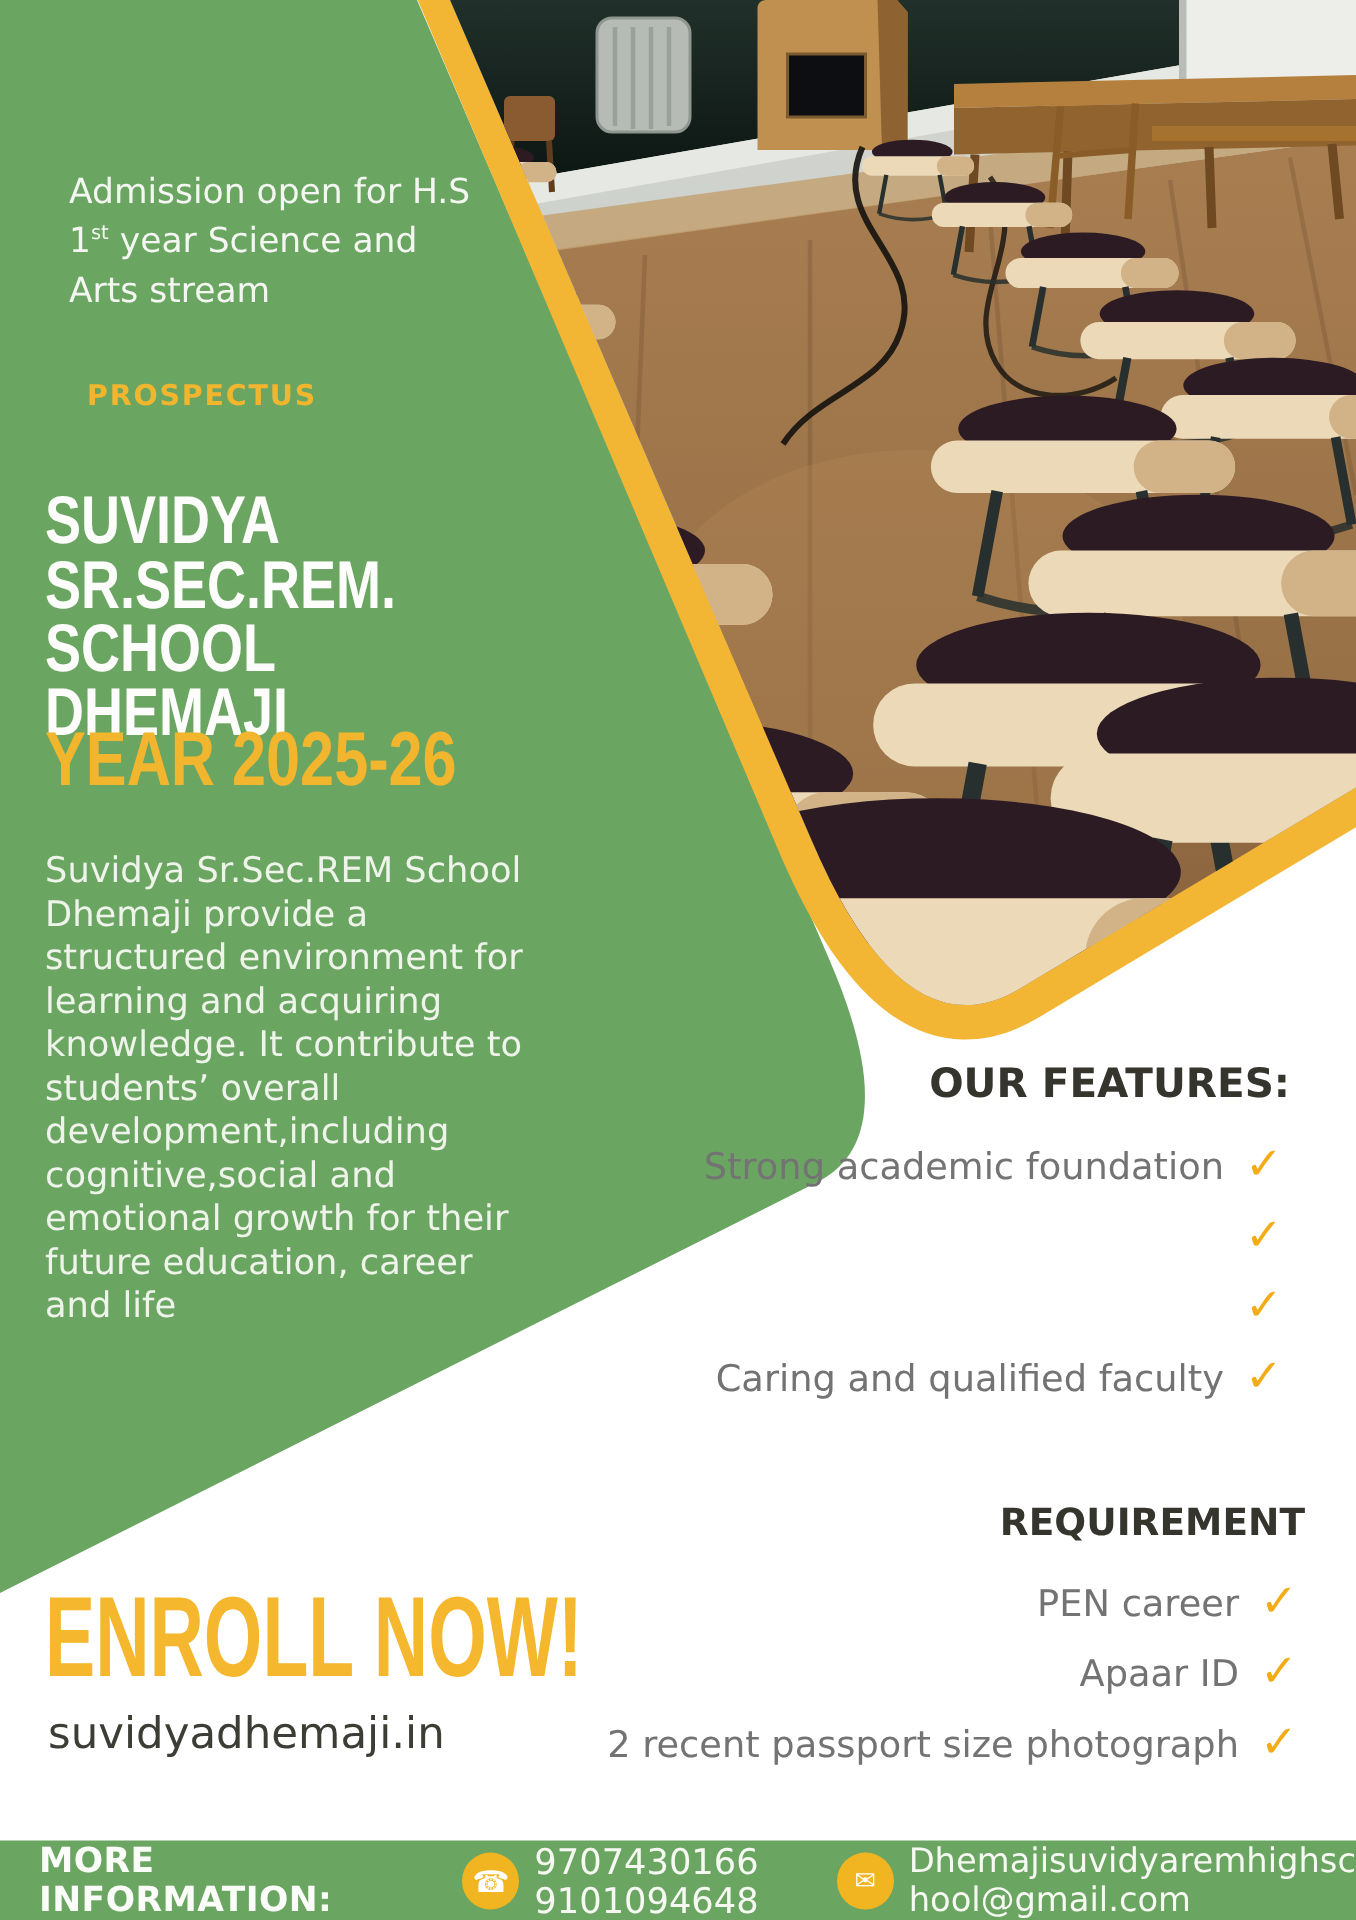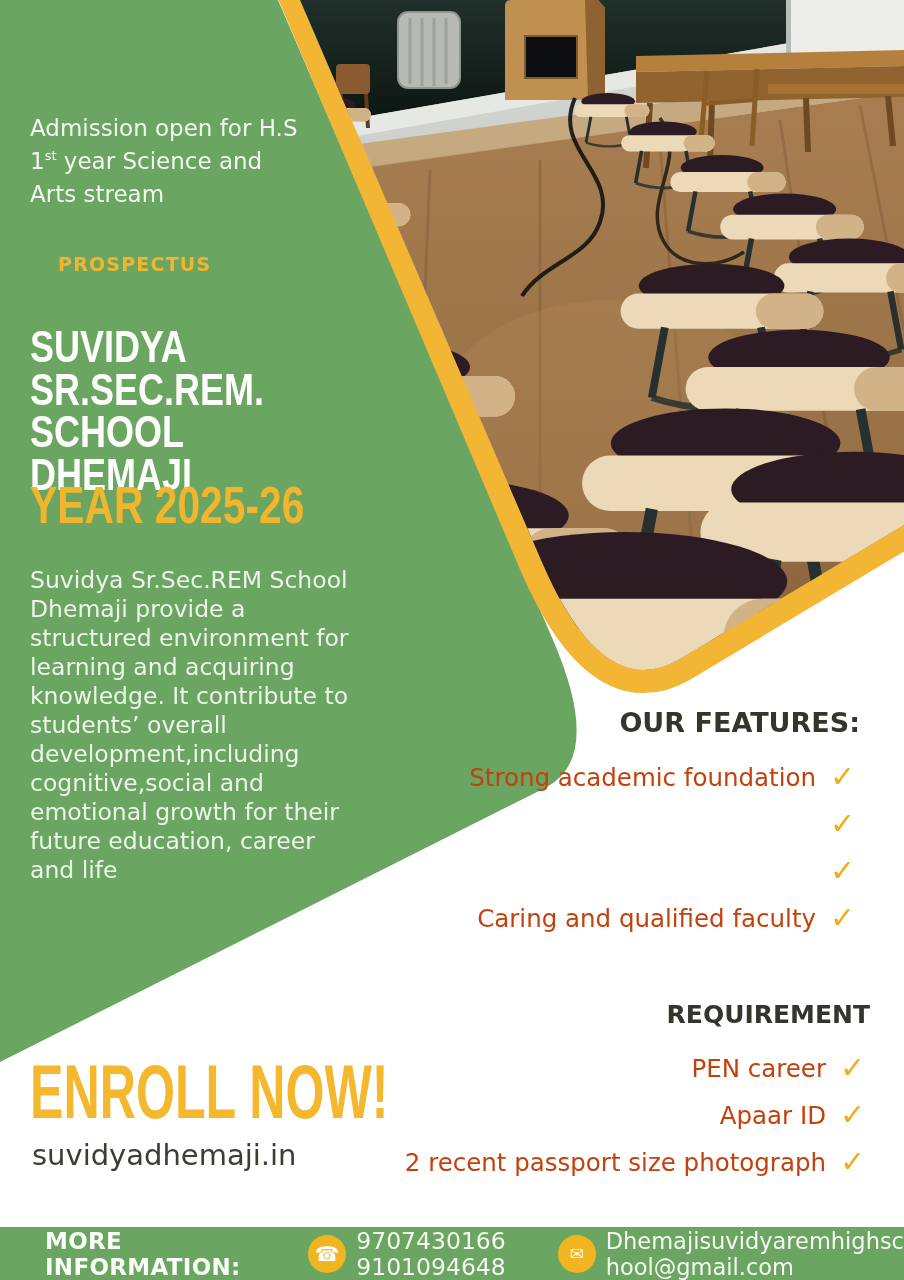--- a/index.html
+++ b/index.html
@@ -1,52 +1,52 @@
 <!DOCTYPE html>
 <html><head>
 <meta charset="utf-8">
 <style>
   html,body{margin:0;padding:0;background:#ffffff;}
   .poster{position:relative;width:904px;height:1280px;overflow:hidden;background:#ffffff;
           font-family:"DejaVu Sans",sans-serif;}
   .bg{position:absolute;left:0;top:0;z-index:0;}
 
   
-  .admission{position:absolute;left:30px;top:112px;width:280px;font-size:23px;line-height:33px;
+  .admission{position:absolute;left:46px;top:112px;width:280px;font-size:23px;line-height:33px;
              color:#f4f7f1;z-index:2;}
   .admission sup{font-size:13px;line-height:0;}
   .kicker{position:absolute;left:30px;top:253px;font-size:19px;font-weight:bold;letter-spacing:1.2px;
           color:#f2b52e;z-index:2;font-family:"DejaVu Sans",sans-serif;margin-left:28px;}
   .display{font-family:"Liberation Sans",sans-serif;font-weight:800;transform-origin:0 0;}
   .school{position:absolute;left:30px;top:326px;font-size:45px;line-height:42.5px;color:#fdfefb;
           white-space:pre-line;transform:scaleX(0.8);z-index:2;letter-spacing:0px;}
   .year{position:absolute;left:30px;top:480px;font-size:51px;line-height:52px;color:#f2b52e;
         transform:scaleX(0.8);z-index:2;}
   .desc{position:absolute;left:30px;top:566px;width:360px;font-size:23.5px;line-height:29px;
         color:#eef4ea;white-space:pre-line;z-index:2;}
 
   
   .features{position:absolute;right:44px;top:706px;text-align:right;z-index:2;}
   .requirements{position:absolute;right:34px;top:999px;text-align:right;z-index:2;}
   .list-title{font-weight:bold;color:#35342d;font-size:27px;line-height:34px;
               font-family:"DejaVu Sans",sans-serif;}
   .requirements .list-title{font-size:25px;line-height:32px;}
   .row{display:flex;justify-content:flex-end;align-items:center;gap:14px;height:36px;margin-top:11px;}
   .row.first{margin-top:19px;}
-  .row .txt{font-size:24.5px;color:#c2410c;}
+  .row .txt{font-size:24.5px;color:#737373;}
   .check{font-size:30px;line-height:36px;color:#f3ac17;font-weight:bold;width:30px;text-align:left;}
 
   
   .enroll{position:absolute;left:30px;top:1054px;font-size:76px;line-height:76px;color:#f5b72e;
           transform:scaleX(0.66);white-space:nowrap;z-index:2;}
   .website{position:absolute;left:32px;top:1138px;font-size:29px;color:#3d3d36;z-index:2;}
 
   
   .footer{position:absolute;left:0;top:1227px;width:904px;height:53px;background:#6ba562;z-index:3;
-          display:flex;align-items:center;padding-left:45px;box-sizing:border-box;}
+          display:flex;align-items:center;padding-left:26px;box-sizing:border-box;}
   .footer .label{font-size:23px;font-weight:bold;color:#fbfdf8;letter-spacing:.3px;}
   .cicon{width:38px;height:38px;border-radius:50%;background:#f0b521;color:#ffffff;
          display:flex;align-items:center;justify-content:center;flex:0 0 auto;}
   .cicon.phone{margin-left:20px;font-size:20px;}
   .cicon.mail{margin-left:52px;font-size:17px;}
   .phones{margin-left:10px;color:#f6f8f2;font-size:23.5px;line-height:26px;}
   .email{margin-left:10px;color:#f6f8f2;font-size:22.5px;line-height:26px;white-space:pre-line;}
 </style>
 </head>
 <body>

